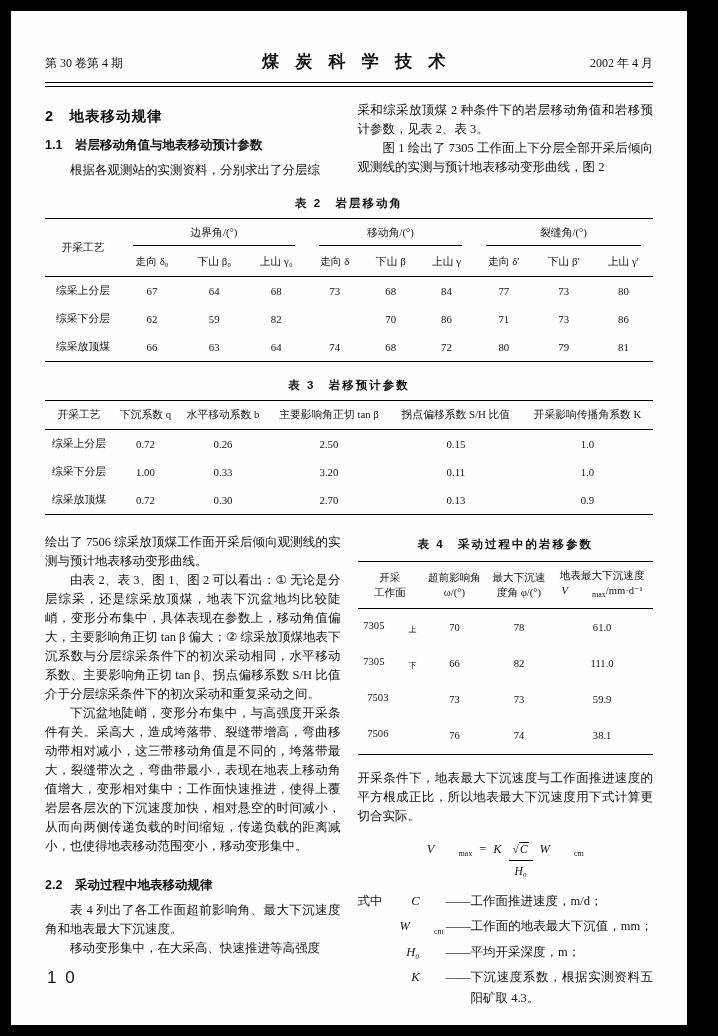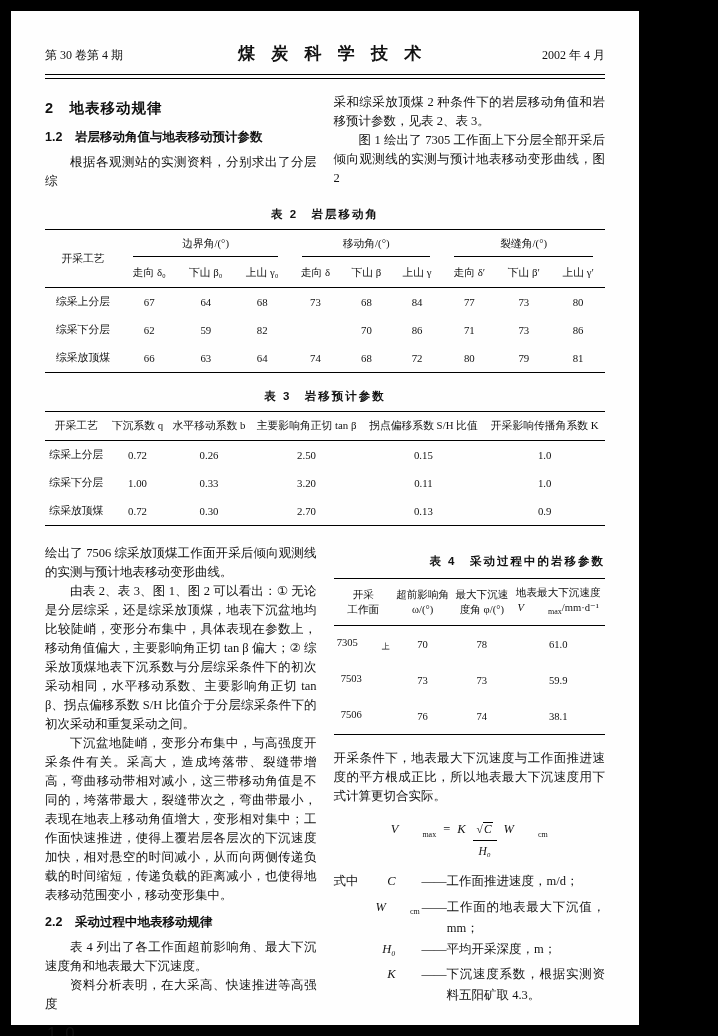--- a/index.html
+++ b/index.html
@@ -2,22 +2,22 @@
 <html lang="zh"><head>
 <meta charset="utf-8">
 <style>
   html,body{margin:0;padding:0;}
   body{
     width:718px;height:1036px;background:#000;position:relative;overflow:hidden;
     font-family:"Liberation Serif","DejaVu Serif","DejaVu Sans",serif;
     color:#111;
   }
   .page{
-    position:absolute;left:11px;top:11px;width:628px;height:1014px;
-    background:#fefefe;box-sizing:border-box;padding:1px 34px;
+    position:absolute;left:11px;top:11px;width:676px;height:1014px;
+    background:#fefefe;box-sizing:border-box;padding:9px 34px;
   }
   
   .jheader{
     margin-top:30px;display:flex;justify-content:space-between;align-items:baseline;
     font-size:12px;
   }
   .jheader .jtitle{font-size:17px;letter-spacing:6px;font-weight:700;}
   .rule2{margin-top:9px;height:3px;border-top:1.5px solid #000;border-bottom:1px solid #000;}
   
   .twocol{display:flex;gap:17px;margin-top:14px;}
@@ -79,21 +79,21 @@
   <div class="jheader">
     <span>第 30 卷第 4 期</span>
     <span class="jtitle">煤 炭 科 学 技 术</span>
     <span>2002 年 4 月</span>
   </div>
   <div class="rule2"></div>
 
   <div class="twocol">
     <div class="col">
       <h2 class="sec">2　地表移动规律</h2>
-      <h3 class="sec">1.2　岩层移动角值与地表移动预计参数</h3>
+      <h3 class="sec">1.1　岩层移动角值与地表移动预计参数</h3>
       <p class="ind">根据各观测站的实测资料，分别求出了分层综</p>
     </div>
     <div class="col">
       <p>采和综采放顶煤 2 种条件下的岩层移动角值和岩移预计参数，见表 2、表 3。</p>
       <p class="ind">图 1 绘出了 7305 工作面上下分层全部开采后倾向观测线的实测与预计地表移动变形曲线，图 2</p>
     </div>
   </div>
 
   <div class="tcaption">表 2　岩层移动角</div>
   <table class="tbl">
@@ -201,29 +201,29 @@
       </tr>
     </tbody>
   </table>
 
   <div class="twocol" style="margin-top:18px;">
 
     <div class="col">
       <p>绘出了 7506 综采放顶煤工作面开采后倾向观测线的实测与预计地表移动变形曲线。</p>
       <p class="ind">由表 2、表 3、图 1、图 2 可以看出：① 无论是分层综采，还是综采放顶煤，地表下沉盆地均比较陡峭，变形分布集中，具体表现在参数上，移动角值偏大，主要影响角正切 tan β 偏大；② 综采放顶煤地表下沉系数与分层综采条件下的初次采动相同，水平移动系数、主要影响角正切 tan β、拐点偏移系数 S/H 比值介于分层综采条件下的初次采动和重复采动之间。</p>
       <p class="ind">下沉盆地陡峭，变形分布集中，与高强度开采条件有关。采高大，造成垮落带、裂缝带增高，弯曲移动带相对减小，这三带移动角值是不同的，垮落带最大，裂缝带次之，弯曲带最小，表现在地表上移动角值增大，变形相对集中；工作面快速推进，使得上覆岩层各层次的下沉速度加快，相对悬空的时间减小，从而向两侧传递负载的时间缩短，传递负载的距离减小，也使得地表移动范围变小，移动变形集中。</p>
-      <h3 class="sec" style="margin-top:8px;">2.2　采动过程中地表移动规律</h3>
+      <h3 class="sec" style="margin-top:20px;">2.2　采动过程中地表移动规律</h3>
       <p class="ind">表 4 列出了各工作面超前影响角、最大下沉速度角和地表最大下沉速度。</p>
-      <p class="ind">资料分析表明，在大采高、快速推进等高强度</p>
+      <p class="ind">移动变形集中，在大采高、快速推进等高强度</p>
       <div class="pagenum">1 0</div>
     </div>
 
     <div class="col">
 
-      <div class="tcaption" style="margin-top:8px;text-align:right;">表 4　采动过程中的岩移参数</div>
+      <div class="tcaption" style="margin-top:2px;">表 4　采动过程中的岩移参数</div>
       <table class="tbl tbl4">
         <thead>
           <tr>
             <th>
               <span>开采</span><br>
               <span>工作面</span>
             </th>
             <th>
               <span>超前影响角</span><br>
               <span>ω/(°)</span>
@@ -237,20 +237,26 @@
               <var>V</var><sub>max</sub><span>/mm·d⁻¹</span>
             </th>
           </tr>
         </thead>
         <tbody>
           <tr>
             <td><span>7305</span><sub>上</sub></td>
             <td>70</td>
             <td>78</td>
             <td>61.0</td>
+          </tr>
+          <tr>
+            <td><span>7305</span><sub>下</sub></td>
+            <td>66</td>
+            <td>82</td>
+            <td>111.0</td>
           </tr>
           <tr>
             <td><span>7503</span><sub></sub></td>
             <td>73</td>
             <td>73</td>
             <td>59.9</td>
           </tr>
           <tr>
             <td><span>7506</span><sub></sub></td>
             <td>76</td>

